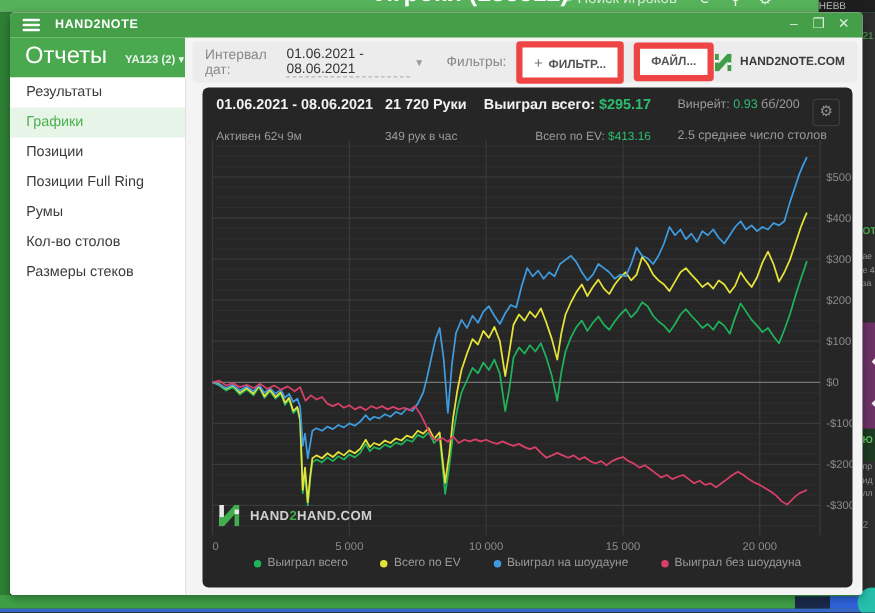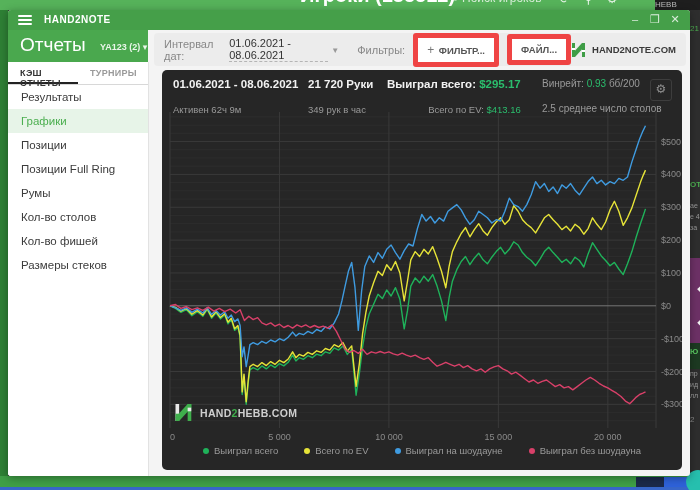--- a/index.html
+++ b/index.html
@@ -118,32 +118,27 @@
 
   <div id="side-head" class="abs">
     <span class="pt">Отчеты</span>
     <span class="acct">
       <span>YA123 (2)</span>
       <span> ▾</span>
     </span>
   </div>
 
   <div id="sidebar" class="abs">
-    <div id="tabs">
-        <div class="tab active">КЭШ ОТЧЕТЫ</div>
-        <div class="tab">ТУРНИРЫ</div>
-      </div>
     <div id="side-list">
         <div class="side-item">Результаты</div>
         <div class="side-item active">Графики</div>
         <div class="side-item">Позиции</div>
         <div class="side-item">Позиции Full Ring</div>
         <div class="side-item">Румы</div>
         <div class="side-item">Кол-во столов</div>
-        <div class="side-item">Кол-во фишей</div>
         <div class="side-item">Размеры стеков</div>
       </div>
   </div>
 
   <div id="toolbar" class="abs">
     <span>Интервал дат:</span>
     <span class="datev">01.06.2021 - 08.06.2021</span>
     <span class="caret">▼</span>
     <span class="flabel">Фильтры:</span>
     <span class="tbtn"><span class="plus">+</span> <span>ФИЛЬТР...</span></span>
@@ -246,21 +241,21 @@
       </svg>
 
     <div id="wm">
       <svg width="20" height="17" viewBox="0 0 16 14">
         <rect x="1" y="0" width="3" height="14" fill="#e8e8e8"></rect>
         <rect x="11" y="0" width="3" height="14" fill="#3fae4c"></rect>
         <polygon points="1,14 4,14 14,3 14,0 11,0 1,11" fill="#3fae4c"></polygon>
         <rect x="1" y="8" width="3" height="3" fill="#3fae4c"></rect>
         <rect x="11" y="3" width="3" height="3" fill="#e8e8e8"></rect>
       </svg>
-      <span class="wmtext"><span>HAND</span><b>2</b><span>HEBB.COM</span></span>
+      <span class="wmtext"><span>HAND</span><b>2</b><span>HAND.COM</span></span>
     </div>
 
     <div id="legend">
         <span class="leg">
           <span class="dot" style="background: rgb(31, 178, 90);"></span>
           <span>Выиграл всего</span>
         </span>
         <span class="leg">
           <span class="dot" style="background: rgb(230, 227, 56);"></span>
           <span>Всего по EV</span>

